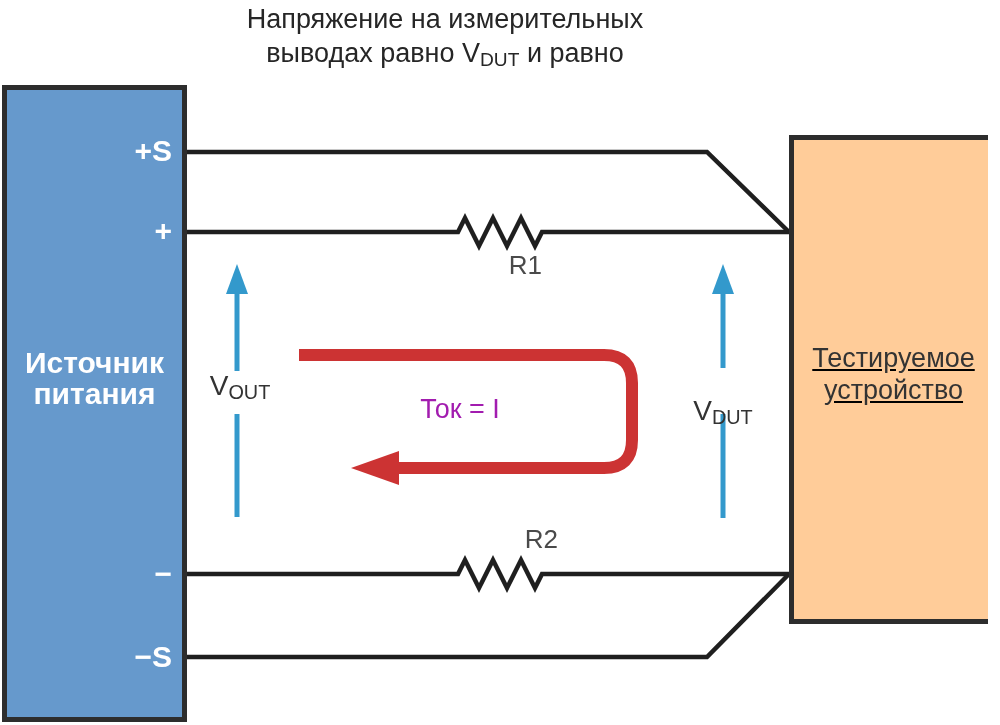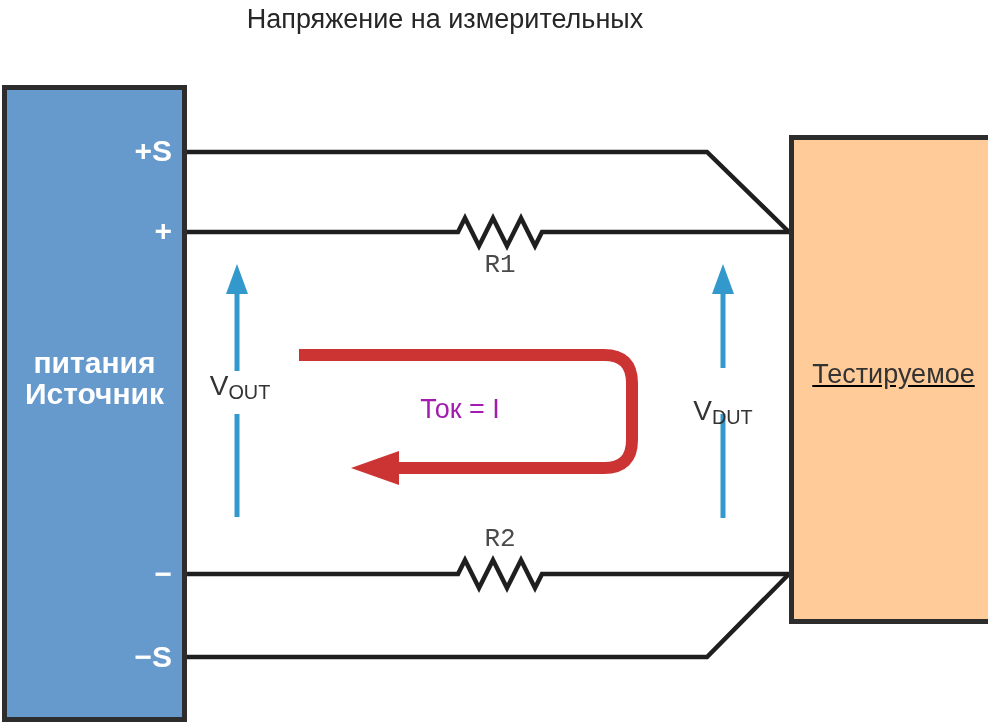--- a/index.html
+++ b/index.html
@@ -72,25 +72,25 @@
     text-align:right;
     font-size:30px;line-height:36px;
     font-weight:bold;color:var(--text-white);
   }
   .t-plus-s{top:133px;}
   .t-plus{top:213px;}
   .t-minus{top:556px;}
   .t-minus-s{top:639px;}
 
   .r-label{
-    position:absolute;width:84px;text-align:center;
-    font-size:26px;color:var(--text-gray);font-family:Liberation Mono, monospace;
+    position:absolute;width:84px;text-align:right;
+    font-size:26px;color:var(--text-gray);
   }
   .r1{left:458px;top:250px;}
-  .r2{left:458px;top:524px;}
+  .r2{left:474px;top:524px;}
 
   .v-label{
     position:absolute;width:110px;text-align:center;
     font-size:28px;color:#333333;
   }
   .vout{left:185px;top:370px;}
   .vdut{left:668px;top:375px;margin-top:20px;}
 
   .current-label{
     position:absolute;left:390px;top:394px;width:140px;
@@ -126,35 +126,39 @@
     <line class="arrow-line" x1="723" y1="292" x2="723" y2="368"></line>
     <polygon class="arrow-head" points="723,264 712,294 734,294"></polygon>
     <line class="arrow-line" x1="723" y1="414" x2="723" y2="518"></line>
 
     <path class="loop-path" d="M299 355 H604 Q632 355 632 383 V440 Q632 468 604 468 H398"></path>
     <polygon class="loop-head" points="399,451 399,485 351,468"></polygon>
   </svg>
 
   <div class="annotation">
     <div>Напряжение на измерительных</div>
+    <div>
+      <span>выводах равно V</span><span class="sub">DUT</span><span> и равно</span>
+    </div>
   </div>
 
   <div class="psu-box"></div>
   <div class="psu-name">
+    <div>Источник</div>
     <div>питания</div>
-    <div>Источник</div>
   </div>
   <div class="terminal t-plus-s">+S</div>
   <div class="terminal t-plus">+</div>
   <div class="terminal t-minus">−</div>
   <div class="terminal t-minus-s">−S</div>
 
   <div class="dut-box">
     <div class="dut-label">
       <div>Тестируемое</div>
+      <div>устройство</div>
     </div>
   </div>
 
   <div class="r-label r1">R1</div>
   <div class="r-label r2">R2</div>
 
   <div class="v-label vout">
     <span>V</span><span class="sub">OUT</span>
   </div>
   <div class="v-label vdut">

